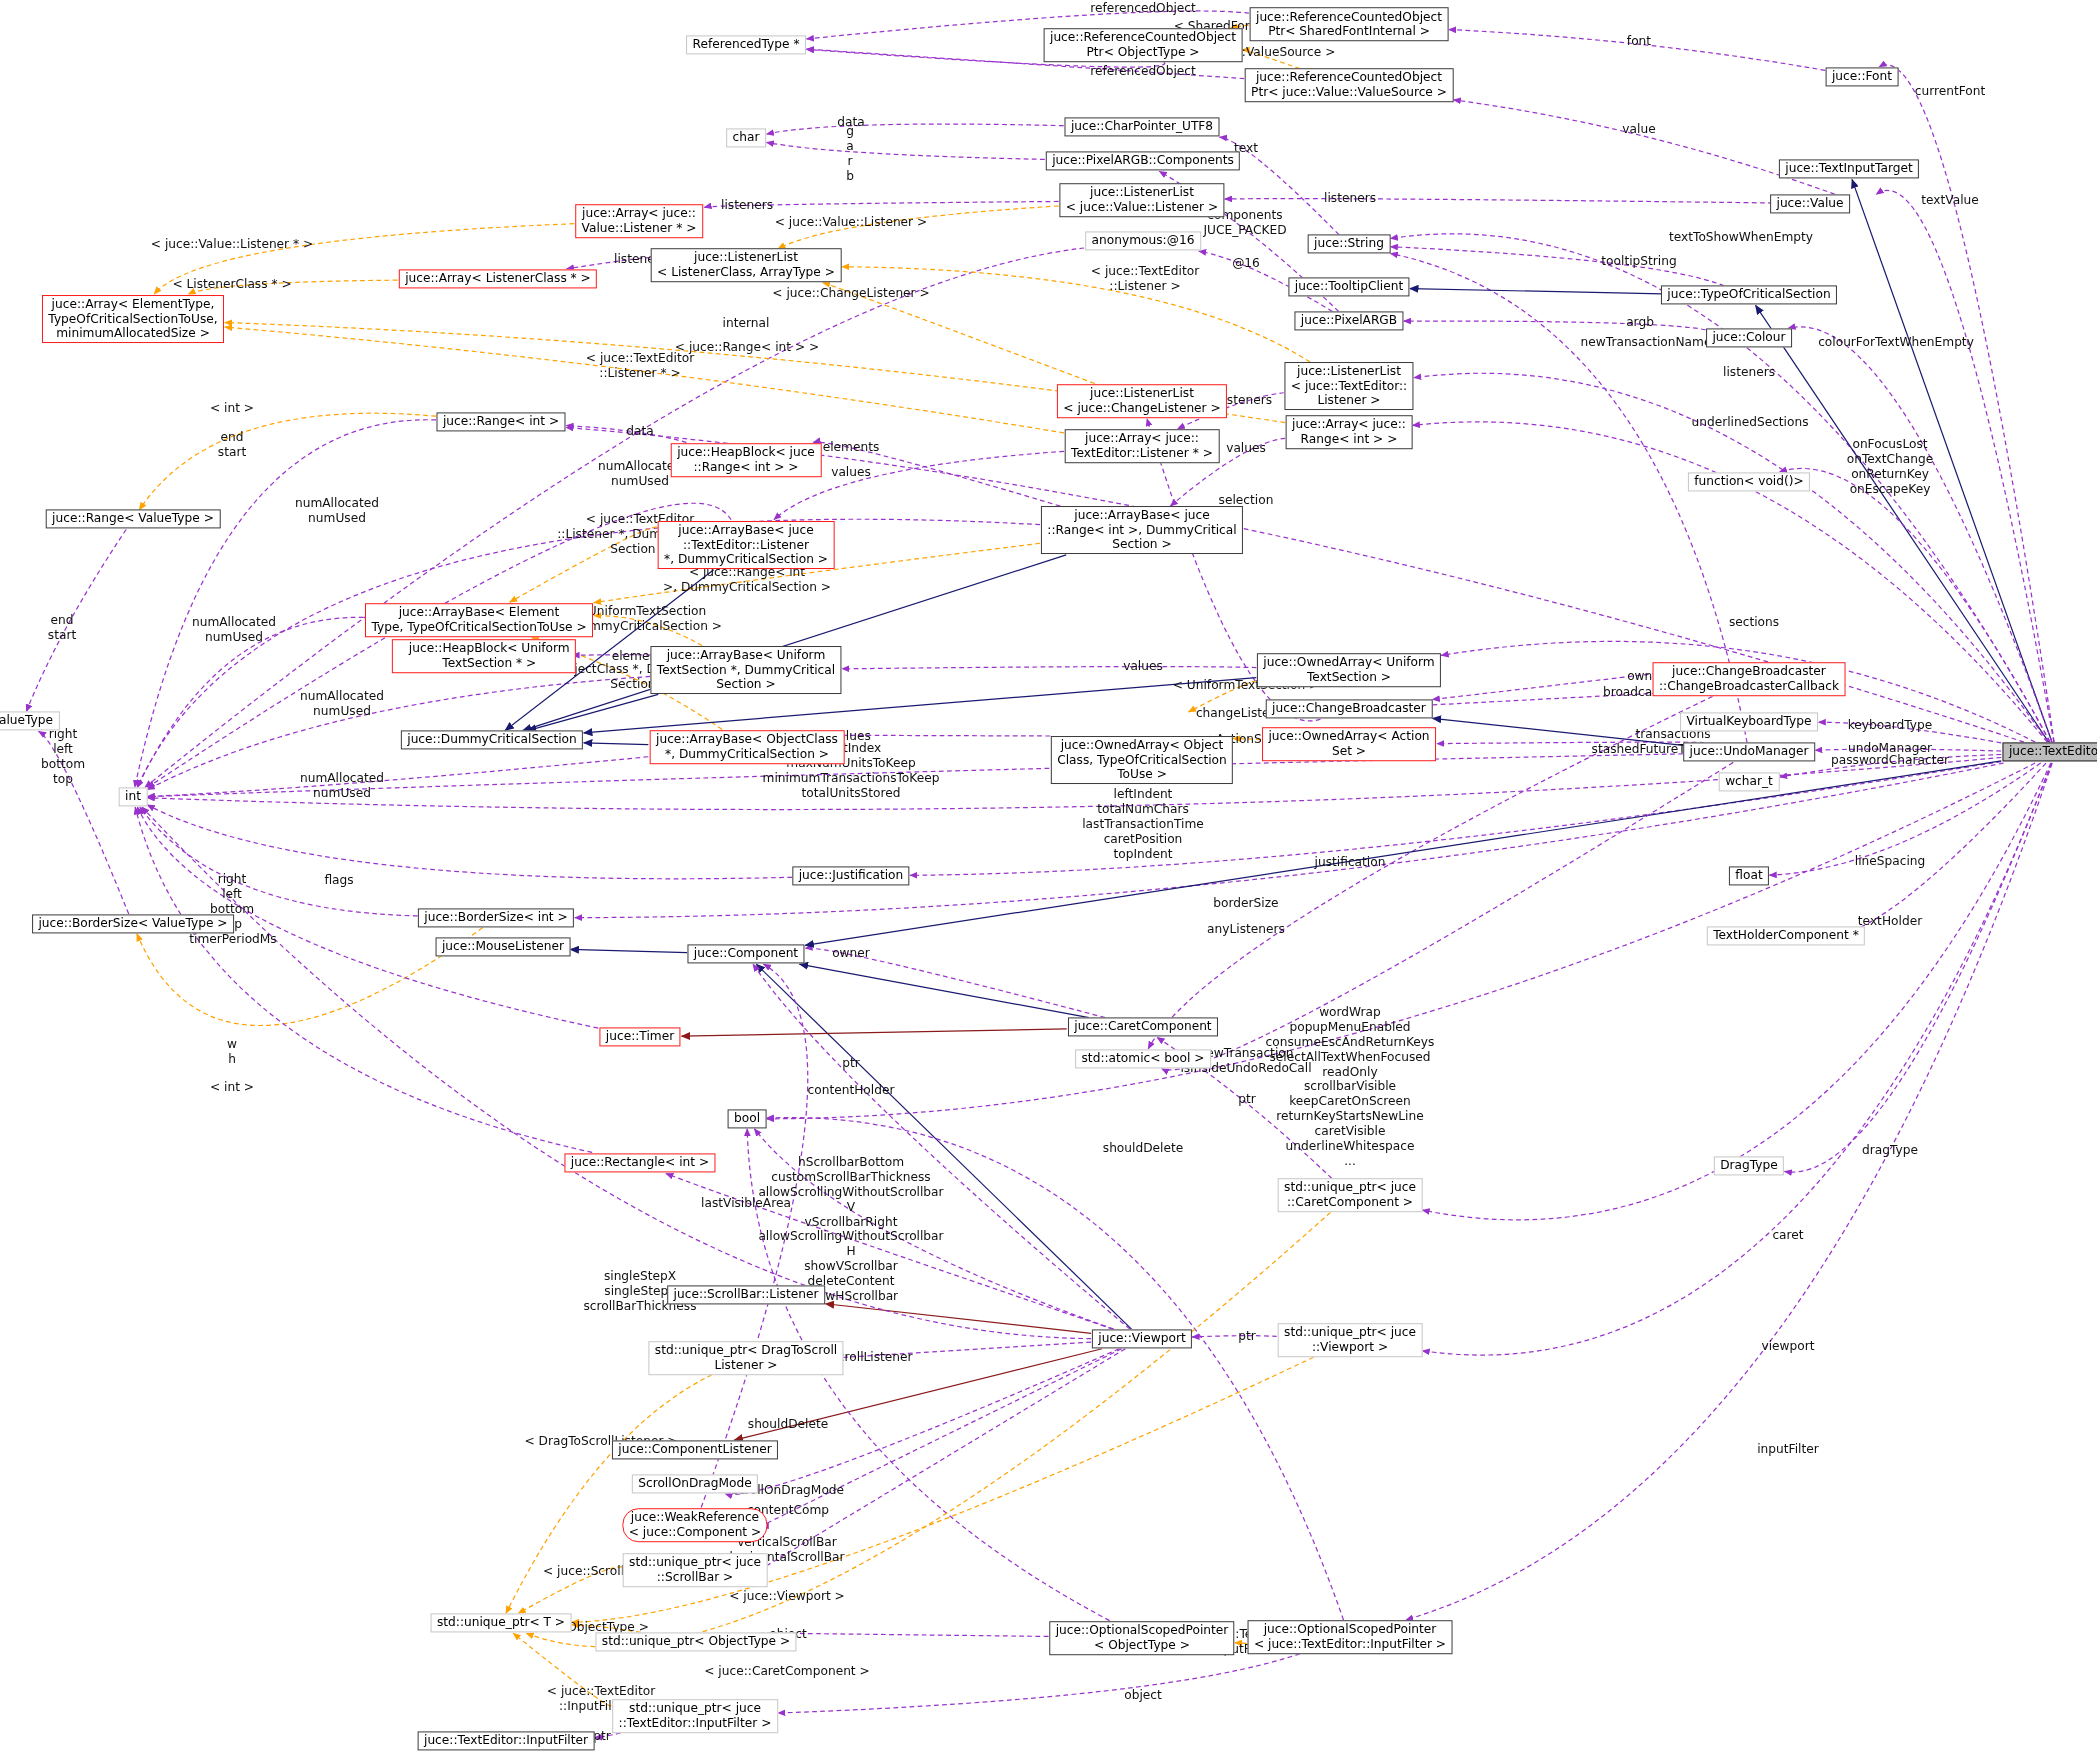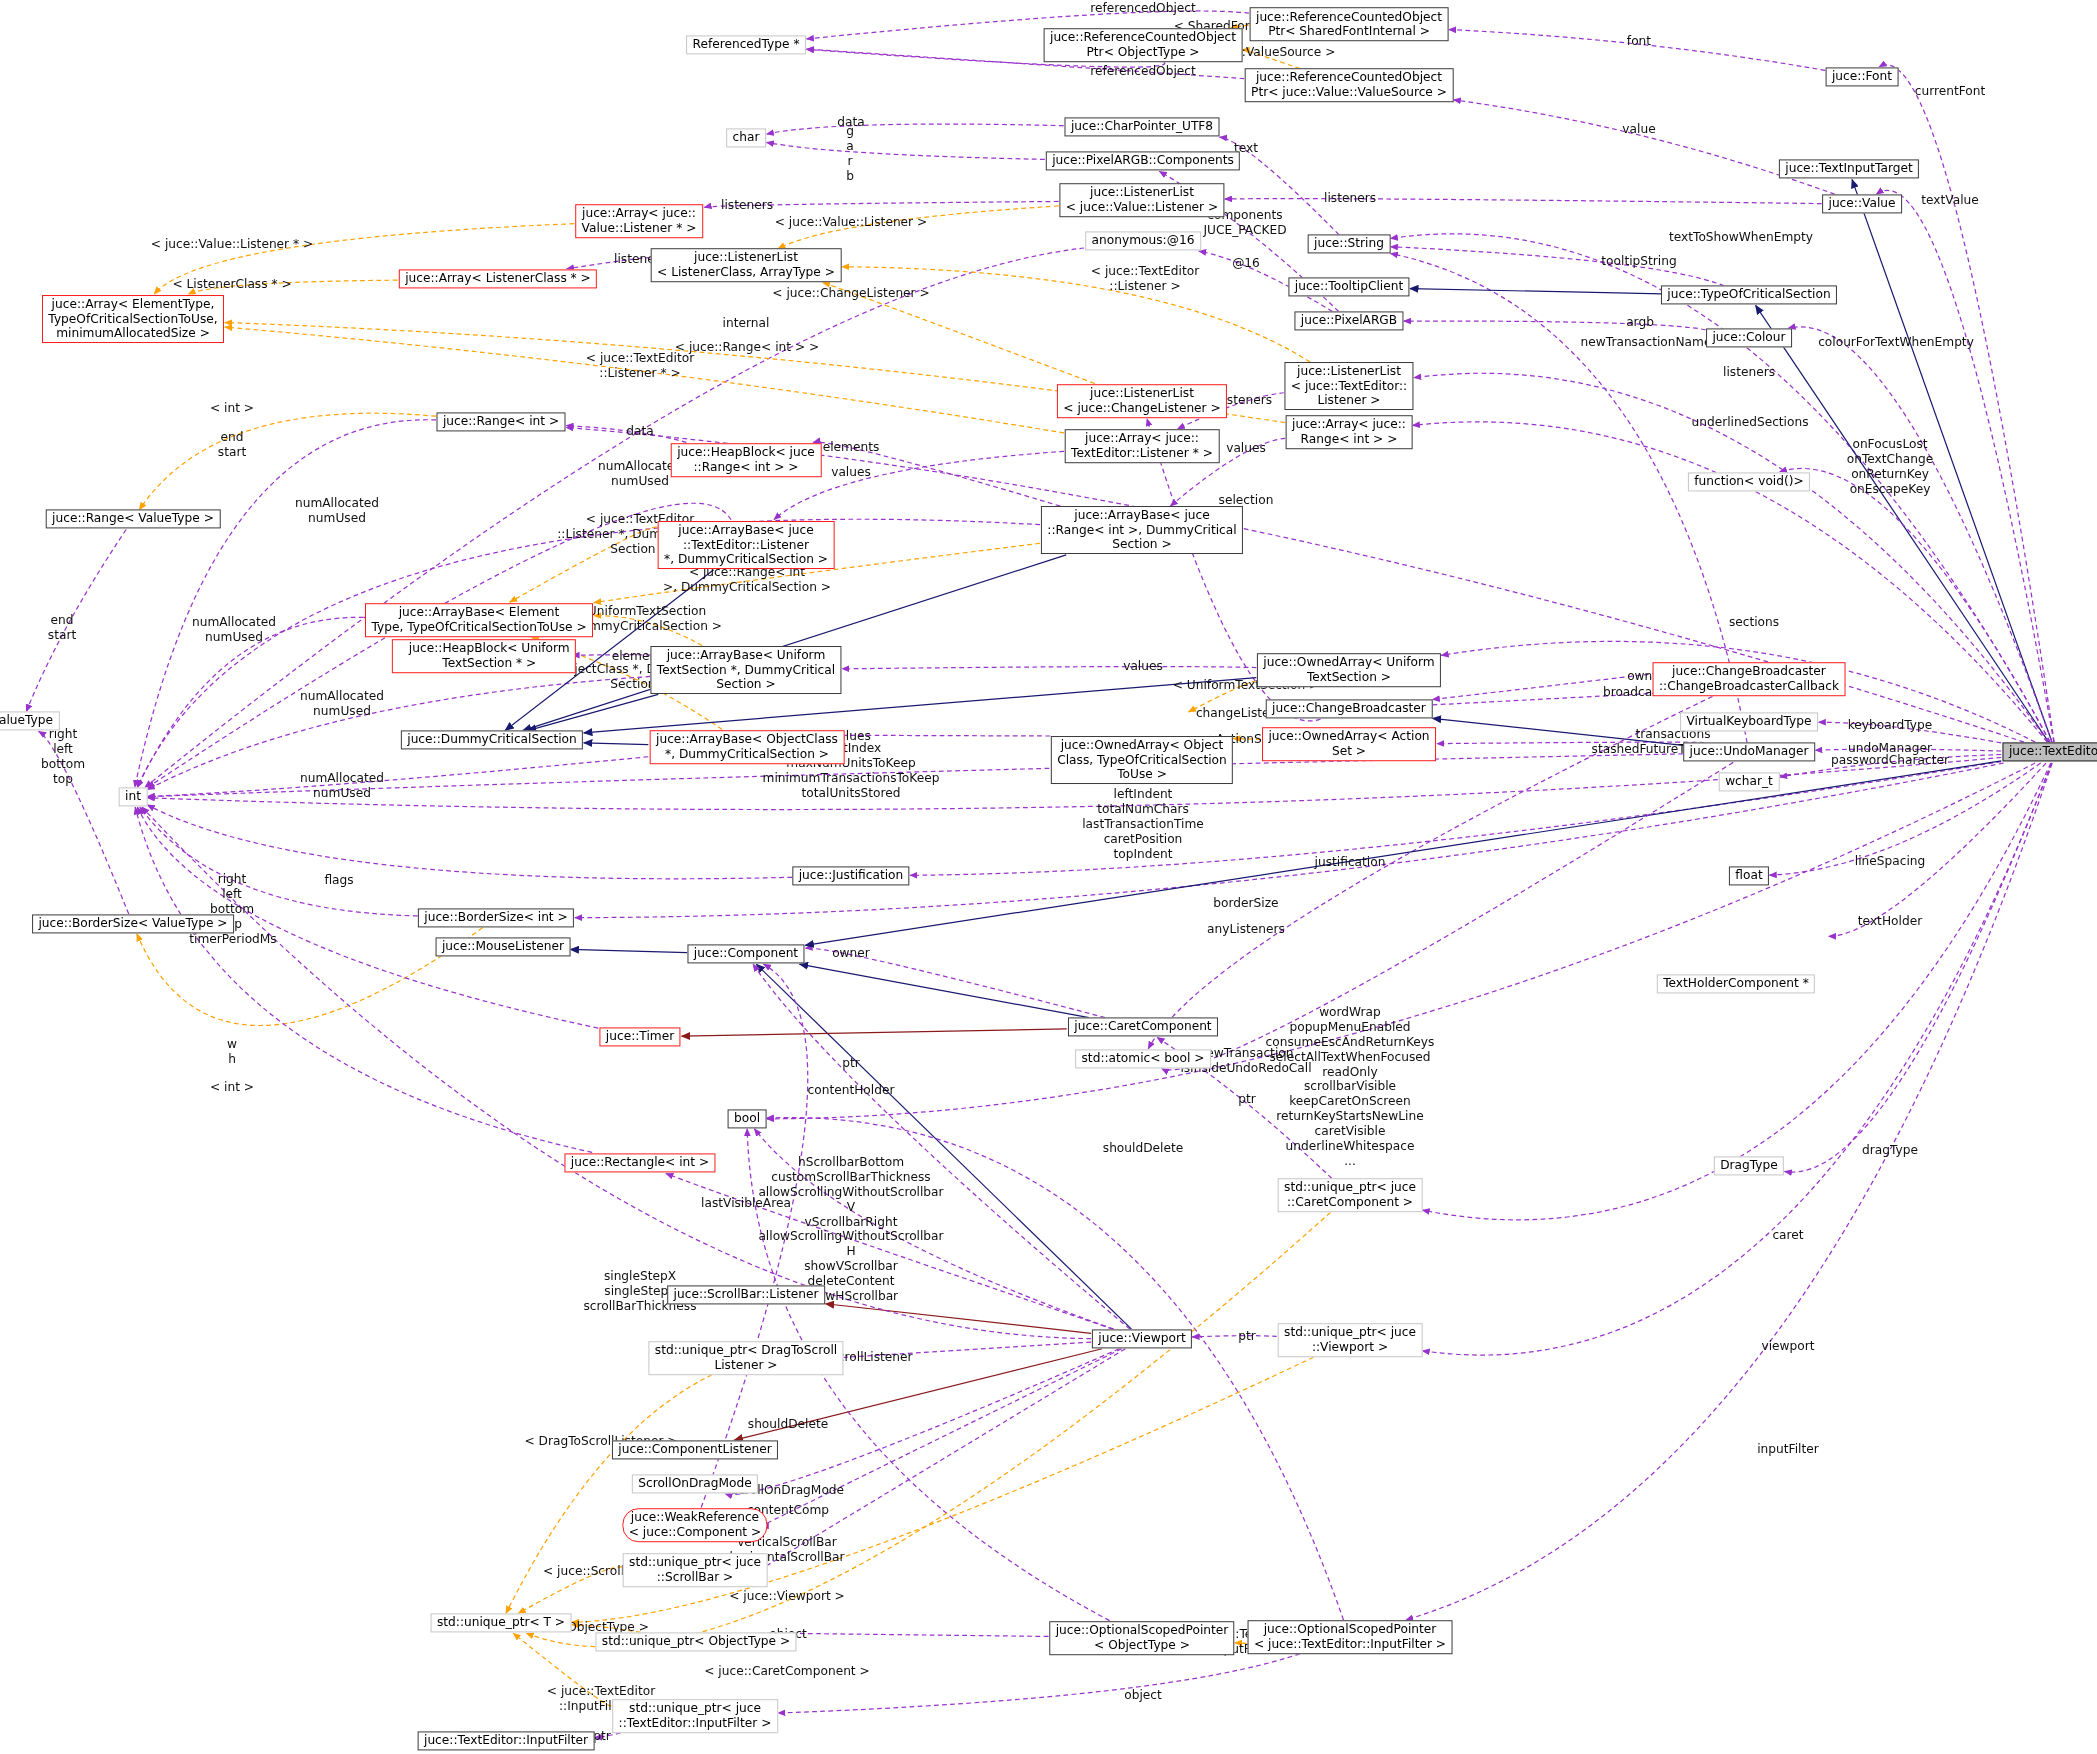--- a/index.html
+++ b/index.html
@@ -166,21 +166,21 @@
 Ptr&lt; ObjectType &gt;</div>
       <div class="node class" style="left: 1349px; top: 85px;">juce::ReferenceCountedObject
 Ptr&lt; juce::Value::ValueSource &gt;</div>
       <div class="node class" style="left: 1862px; top: 77px;">juce::Font</div>
       <div class="node external" style="left: 746px; top: 138px;">char</div>
       <div class="node class" style="left: 1142px; top: 127px;">juce::CharPointer_UTF8</div>
       <div class="node class" style="left: 1143px; top: 161px;">juce::PixelARGB::Components</div>
       <div class="node class" style="left: 1849px; top: 169px;">juce::TextInputTarget</div>
       <div class="node class" style="left: 1142px; top: 200px;">juce::ListenerList
 &lt; juce::Value::Listener &gt;</div>
-      <div class="node class" style="left: 1862px; top: 204px; text-align: right;">juce::Value</div>
+      <div class="node class" style="left: 1810px; top: 204px; text-align: right;">juce::Value</div>
       <div class="node external" style="left: 1143px; top: 241px;">anonymous:@16</div>
       <div class="node class" style="left: 1349px; top: 244px;">juce::String</div>
       <div class="node instance" style="left: 639px; top: 221px;">juce::Array&lt; juce::
 Value::Listener * &gt;</div>
       <div class="node class" style="left: 746px; top: 265px;">juce::ListenerList
 &lt; ListenerClass, ArrayType &gt;</div>
       <div class="node class" style="left: 1349px; top: 287px;">juce::TooltipClient</div>
       <div class="node class" style="left: 1749px; top: 295px;">juce::TypeOfCriticalSection</div>
       <div class="node class" style="left: 1349px; top: 321px;">juce::PixelARGB</div>
       <div class="node class" style="left: 1749px; top: 338px;">juce::Colour</div>
@@ -230,21 +230,21 @@
       <div class="node instance" style="left: 1749px; top: 679px;">juce::ChangeBroadcaster
 ::ChangeBroadcasterCallback</div>
       <div class="node external" style="left: 1749px; top: 722px;">VirtualKeyboardType</div>
       <div class="node class" style="left: 1749px; top: 752px;">juce::UndoManager</div>
       <div class="node main" style="left: 2056px; top: 752px;">juce::TextEditor</div>
       <div class="node external" style="left: 1749px; top: 782px;">wchar_t</div>
       <div class="node class" style="left: 851px; top: 876px;">juce::Justification</div>
       <div class="node class" style="left: 1749px; top: 876px;">float</div>
       <div class="node class" style="left: 496px; top: 918px;">juce::BorderSize&lt; int &gt;</div>
       <div class="node class" style="left: 133px; top: 924px;">juce::BorderSize&lt; ValueType &gt;</div>
-      <div class="node external" style="left: 1736px; top: 936px; margin-top: 48px;">TextHolderComponent *</div>
+      <div class="node external" style="left: 1786px; top: 936px;">TextHolderComponent *</div>
       <div class="node class" style="left: 503px; top: 947px;">juce::MouseListener</div>
       <div class="node class" style="left: 746px; top: 954px;">juce::Component</div>
       <div class="node class" style="left: 1143px; top: 1027px;">juce::CaretComponent</div>
       <div class="node instance" style="left: 640px; top: 1037px;">juce::Timer</div>
       <div class="node external" style="left: 1143px; top: 1059px;">std::atomic&lt; bool &gt;</div>
       <div class="node class" style="left: 747px; top: 1119px;">bool</div>
       <div class="node instance" style="left: 640px; top: 1163px;">juce::Rectangle&lt; int &gt;</div>
       <div class="node external" style="left: 1749px; top: 1166px;">DragType</div>
       <div class="node external" style="left: 1350px; top: 1195px;">std::unique_ptr&lt; juce
 ::CaretComponent &gt;</div>

